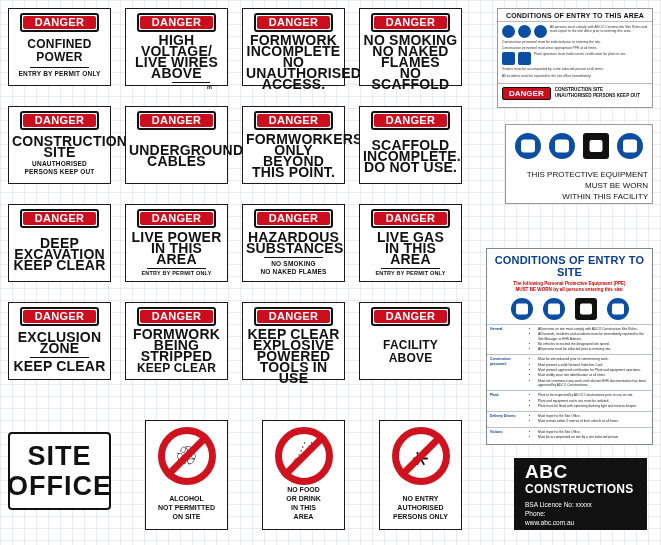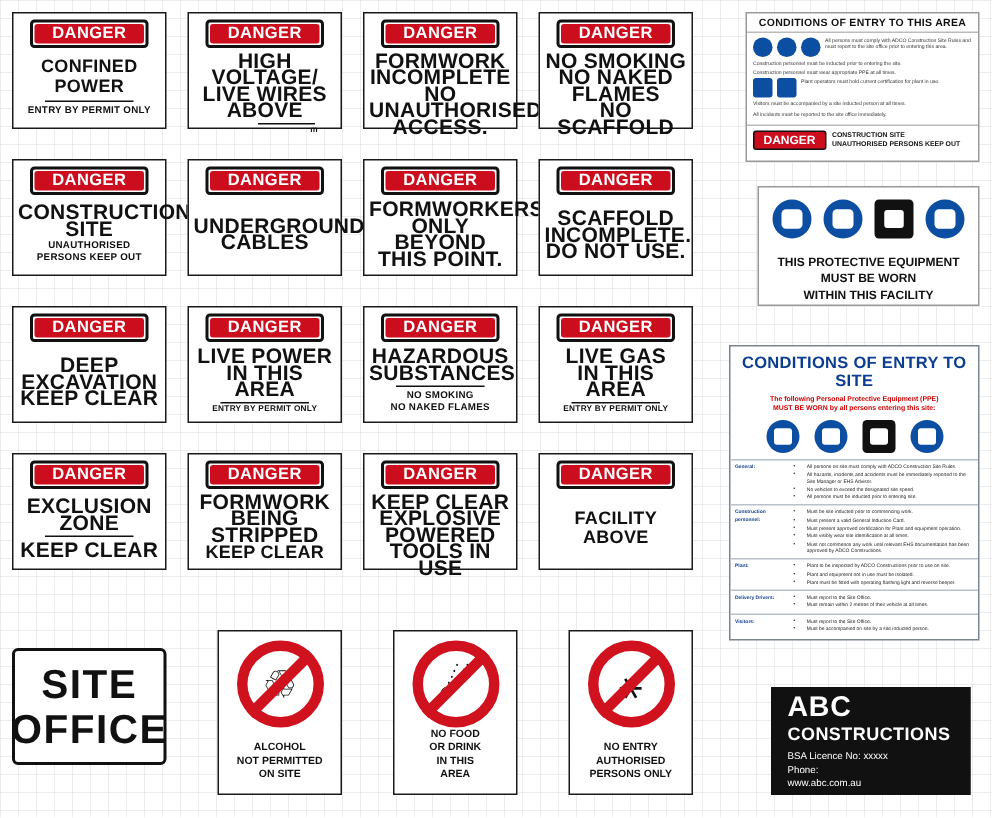--- a/index.html
+++ b/index.html
@@ -127,21 +127,21 @@
 
   
   .ppe-icons{display:flex;justify-content:center;gap:8px;padding:8px 0 4px 0;}
   .ppe-ic{width:26px;height:26px;border-radius:50%;background:#0b4ea2;position:relative;}
   .ppe-ic.black{background:#111;border-radius:3px;}
   .ppe-ic::after{
     content:"";position:absolute;left:50%;top:50%;width:14px;height:13px;
     transform:translate(-50%,-50%);background:#fff;border-radius:3px;
   }
   .ppe-ic.black::after{background:#fff;width:13px;height:12px;border-radius:2px;}
-  .ppe-text{text-align:center;font-size:8px;font-weight:bold;line-height:11px;color:#111;padding:6px 4px 8px 4px;}
+  .ppe-text{text-align:right;font-size:8px;font-weight:normal;line-height:11px;color:#111;padding:6px 4px 8px 4px;}
 
   
   .coe-title{
     text-align:center;color:#0b3d91;font-weight:bold;font-size:11px;
     padding:5px 2px 3px 2px;letter-spacing:.2px;
   }
   .coe-sub{
     text-align:center;font-size:4.6px;line-height:6px;color:#c00;font-weight:bold;padding:0 6px 3px 6px;
   }
   .coe-icons{display:flex;justify-content:center;gap:10px;padding:2px 0 4px 0;}
@@ -441,21 +441,21 @@
       <div class="ppe-ic black"></div>
       <div class="ppe-ic"></div>
     </div>
     <div class="ppe-text">
       <div>THIS PROTECTIVE EQUIPMENT</div>
       <div>MUST BE WORN</div>
       <div>WITHIN THIS FACILITY</div>
     </div>
   </div>
 
-  <div class="panel" style="left:486px;top:230px;width:167px;height:197px;border:1px solid #7a8591;">
+  <div class="panel" style="left:486px;top:248px;width:167px;height:197px;border:1px solid #7a8591;">
     <div class="coe-title">CONDITIONS OF ENTRY TO SITE</div>
     <div class="coe-sub" style="white-space:pre-line;">The following Personal Protective Equipment (PPE)
 MUST BE WORN by all persons entering this site:</div>
     <div class="coe-icons">
       <div class="coe-ic"></div>
       <div class="coe-ic"></div>
       <div class="coe-ic sq"></div>
       <div class="coe-ic"></div>
     </div>
     <table class="coe-table">

